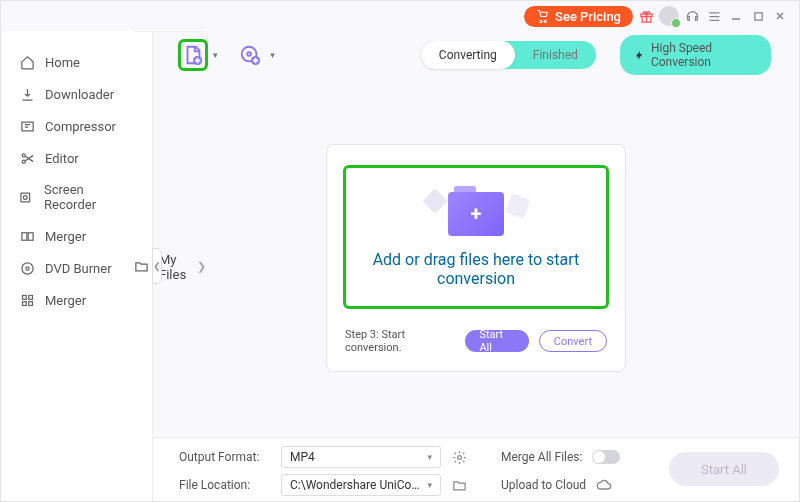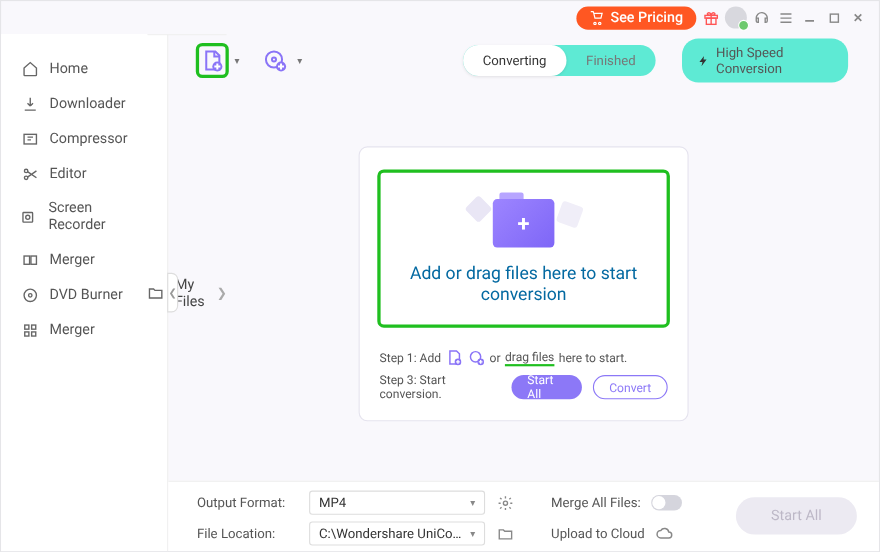--- a/index.html
+++ b/index.html
@@ -228,36 +228,20 @@
           <div class="folder">
             <div class="folder-deco1"></div>
               <div class="folder-deco2"></div>
             <div class="folder-tab"></div>
               <div class="folder-body"></div>
             <div class="folder-plus">+</div>
           </div>
           <div style="font-size:16px;color:#0369a1">Add or drag files here to start conversion</div>
         </div>
         <div class="step">
-          <span>Step 1: Add</span>
-          <svg width="16" height="16" viewBox="0 0 24 24">
-              <path d="M6 3h9l4 4v14H6V3z" fill="none" stroke="#8a74f7" stroke-width="2"></path>
-              <circle cx="17" cy="18" r="4.5" fill="#8a74f7"></circle>
-              <path d="M17 15.5v5m-2.5-2.5h5" stroke="#fff" stroke-width="1.8"></path>
-            </svg>
-          <svg width="16" height="16" viewBox="0 0 24 24">
-              <circle cx="11" cy="11" r="7" fill="none" stroke="#8a74f7" stroke-width="2"></circle>
-              <circle cx="18" cy="18" r="4.5" fill="#8a74f7"></circle>
-              <path d="M18 15.5v5m-2.5-2.5h5" stroke="#fff" stroke-width="1.8"></path>
-            </svg>
-          <span>or</span>
-          <span class="underline">drag files</span>
-          <span>here to start.</span>
-        </div>
-        <div class="step">
           <span>Step 3: Start conversion.</span>
           <span class="btn primary">Start All</span>
           <span class="btn outline">Convert</span>
         </div>
       </div>
     </div>
 
     <div class="footer">
       <div class="frow">
         <span class="flabel">Output Format:</span>

